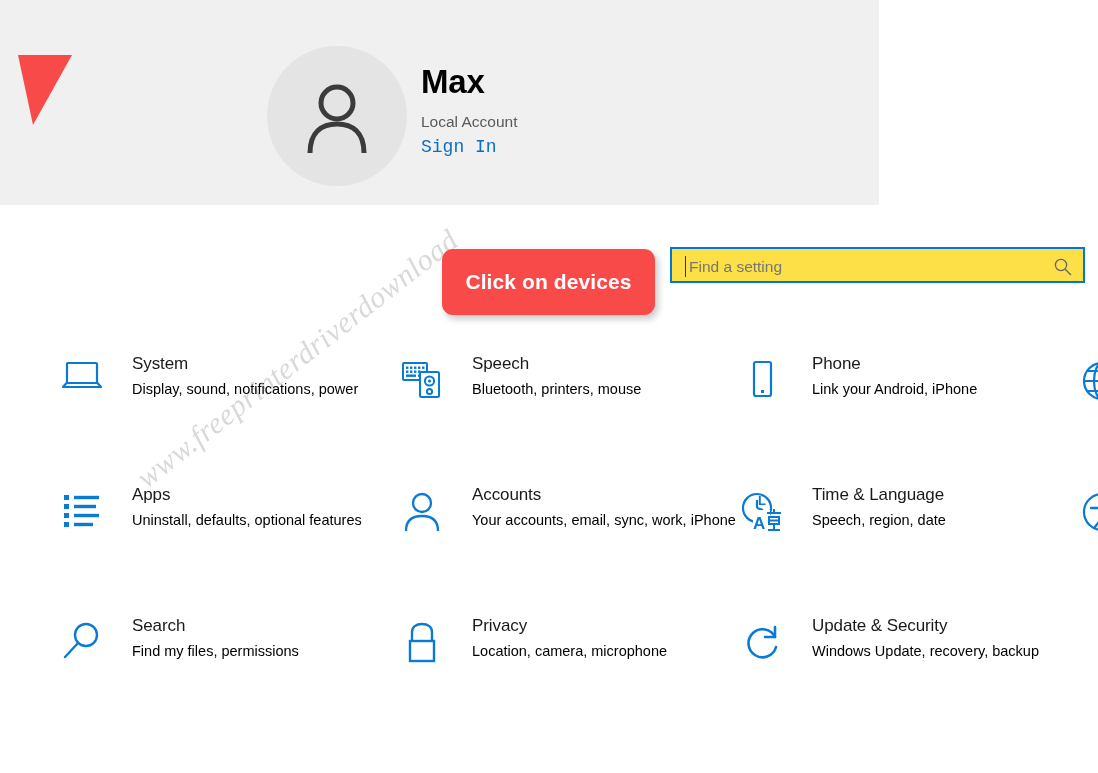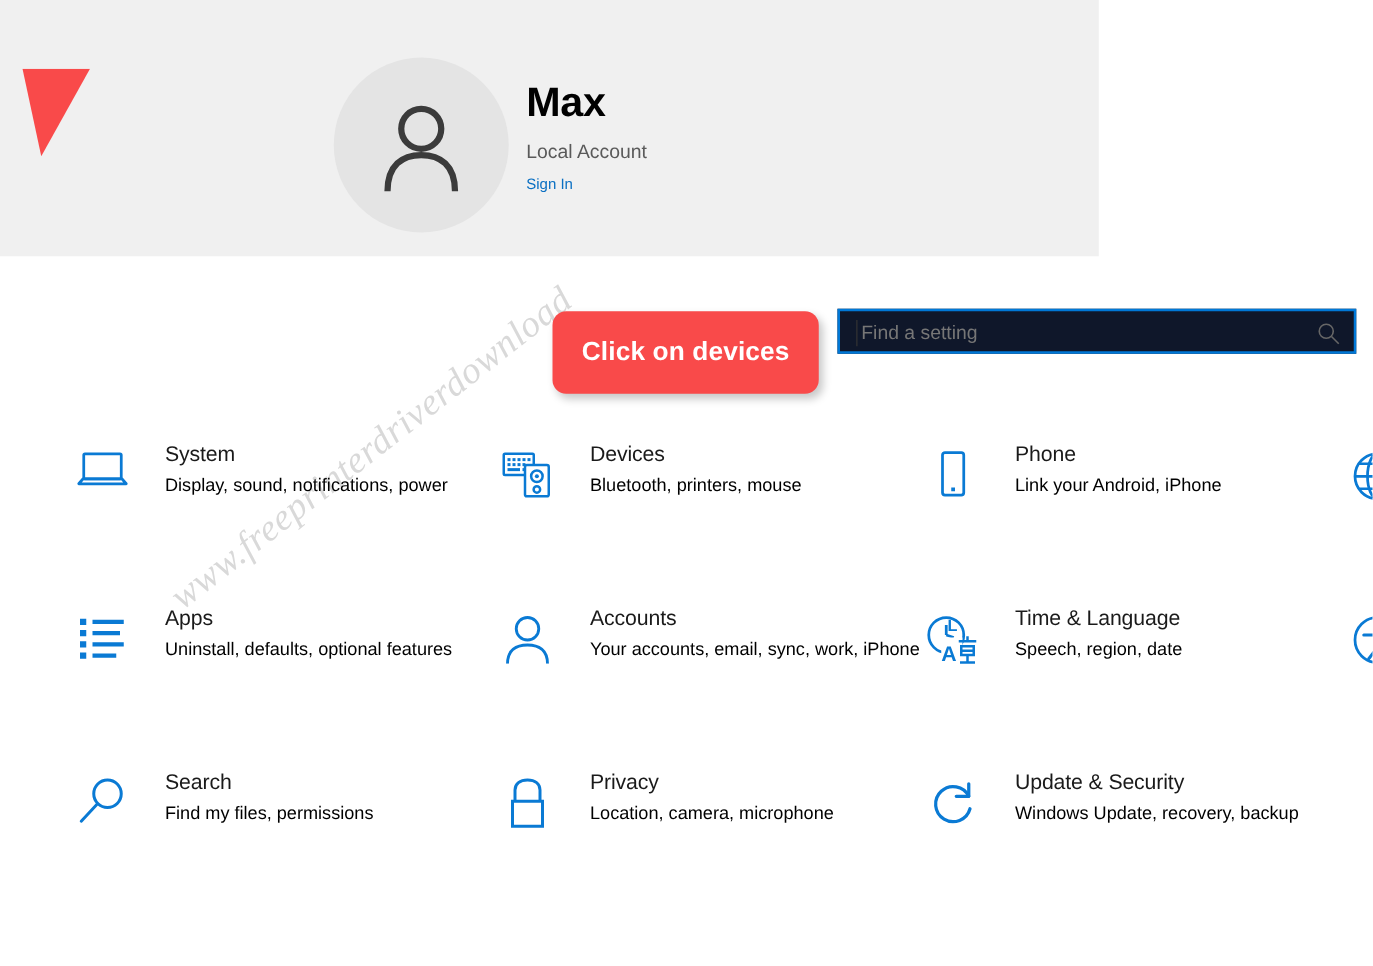--- a/index.html
+++ b/index.html
@@ -47,35 +47,36 @@
     line-height: 40px;
     letter-spacing: -0.2px;
   }
   #account-type {
     font-size: 15.5px;
     color: #5a5a5a;
     line-height: 22px;
     margin-top: 9px;
   }
   #sign-in-link {
-    font-size: 12px;
+    font-size: 18px;
     color: #0a6fc2;
     line-height: 22px;
     margin-top: 3px;
     cursor: pointer;
     display: inline-block;
+    font-family: Liberation Mono, monospace;
   }
 
   
   #search-box {
     position: absolute;
     left: 670px; top: 247px;
     width: 415px; height: 36px;
     border: 2px solid #0078d7;
-    background: #0f172a;
+    background: #fde047;
     box-sizing: border-box;
   }
   #search-caret {
     position: absolute;
     left: 13px; top: 7px;
     width: 1px; height: 21px;
     background: #333;
   }
   #search-input-text {
     position: absolute;
@@ -265,21 +266,21 @@
             <rect x="5" y="14.5" width="10" height="2.4"></rect>
             <rect x="17" y="14.5" width="6" height="2.4"></rect>
           </g>
           <rect x="19" y="12" width="19" height="25" rx="1.5" fill="#ffffff" stroke="#0a7ad4" stroke-width="2"></rect>
           <circle cx="28.5" cy="21" r="4.6" fill="none" stroke="#0a7ad4" stroke-width="2"></circle>
           <circle cx="28.5" cy="21" r="1.6" fill="#0a7ad4"></circle>
           <circle cx="28.5" cy="31.5" r="2.6" fill="none" stroke="#0a7ad4" stroke-width="2"></circle>
         </svg>
       </span>
       <div class="tile-text">
-        <div class="tile-title">Devices</div>
+        <div class="tile-title">Speech</div>
         <div class="tile-desc">Bluetooth, printers, mouse</div>
       </div>
     </div>
 
     <div class="tile col-2">
       <span class="tile-icon">
         <svg width="42" height="40" viewBox="0 0 42 40">
           <rect x="13" y="2" width="17" height="34" rx="2" fill="none" stroke="#0a7ad4" stroke-width="2.2"></rect>
           <rect x="20" y="30" width="3" height="3" fill="#0a7ad4"></rect>
         </svg>

